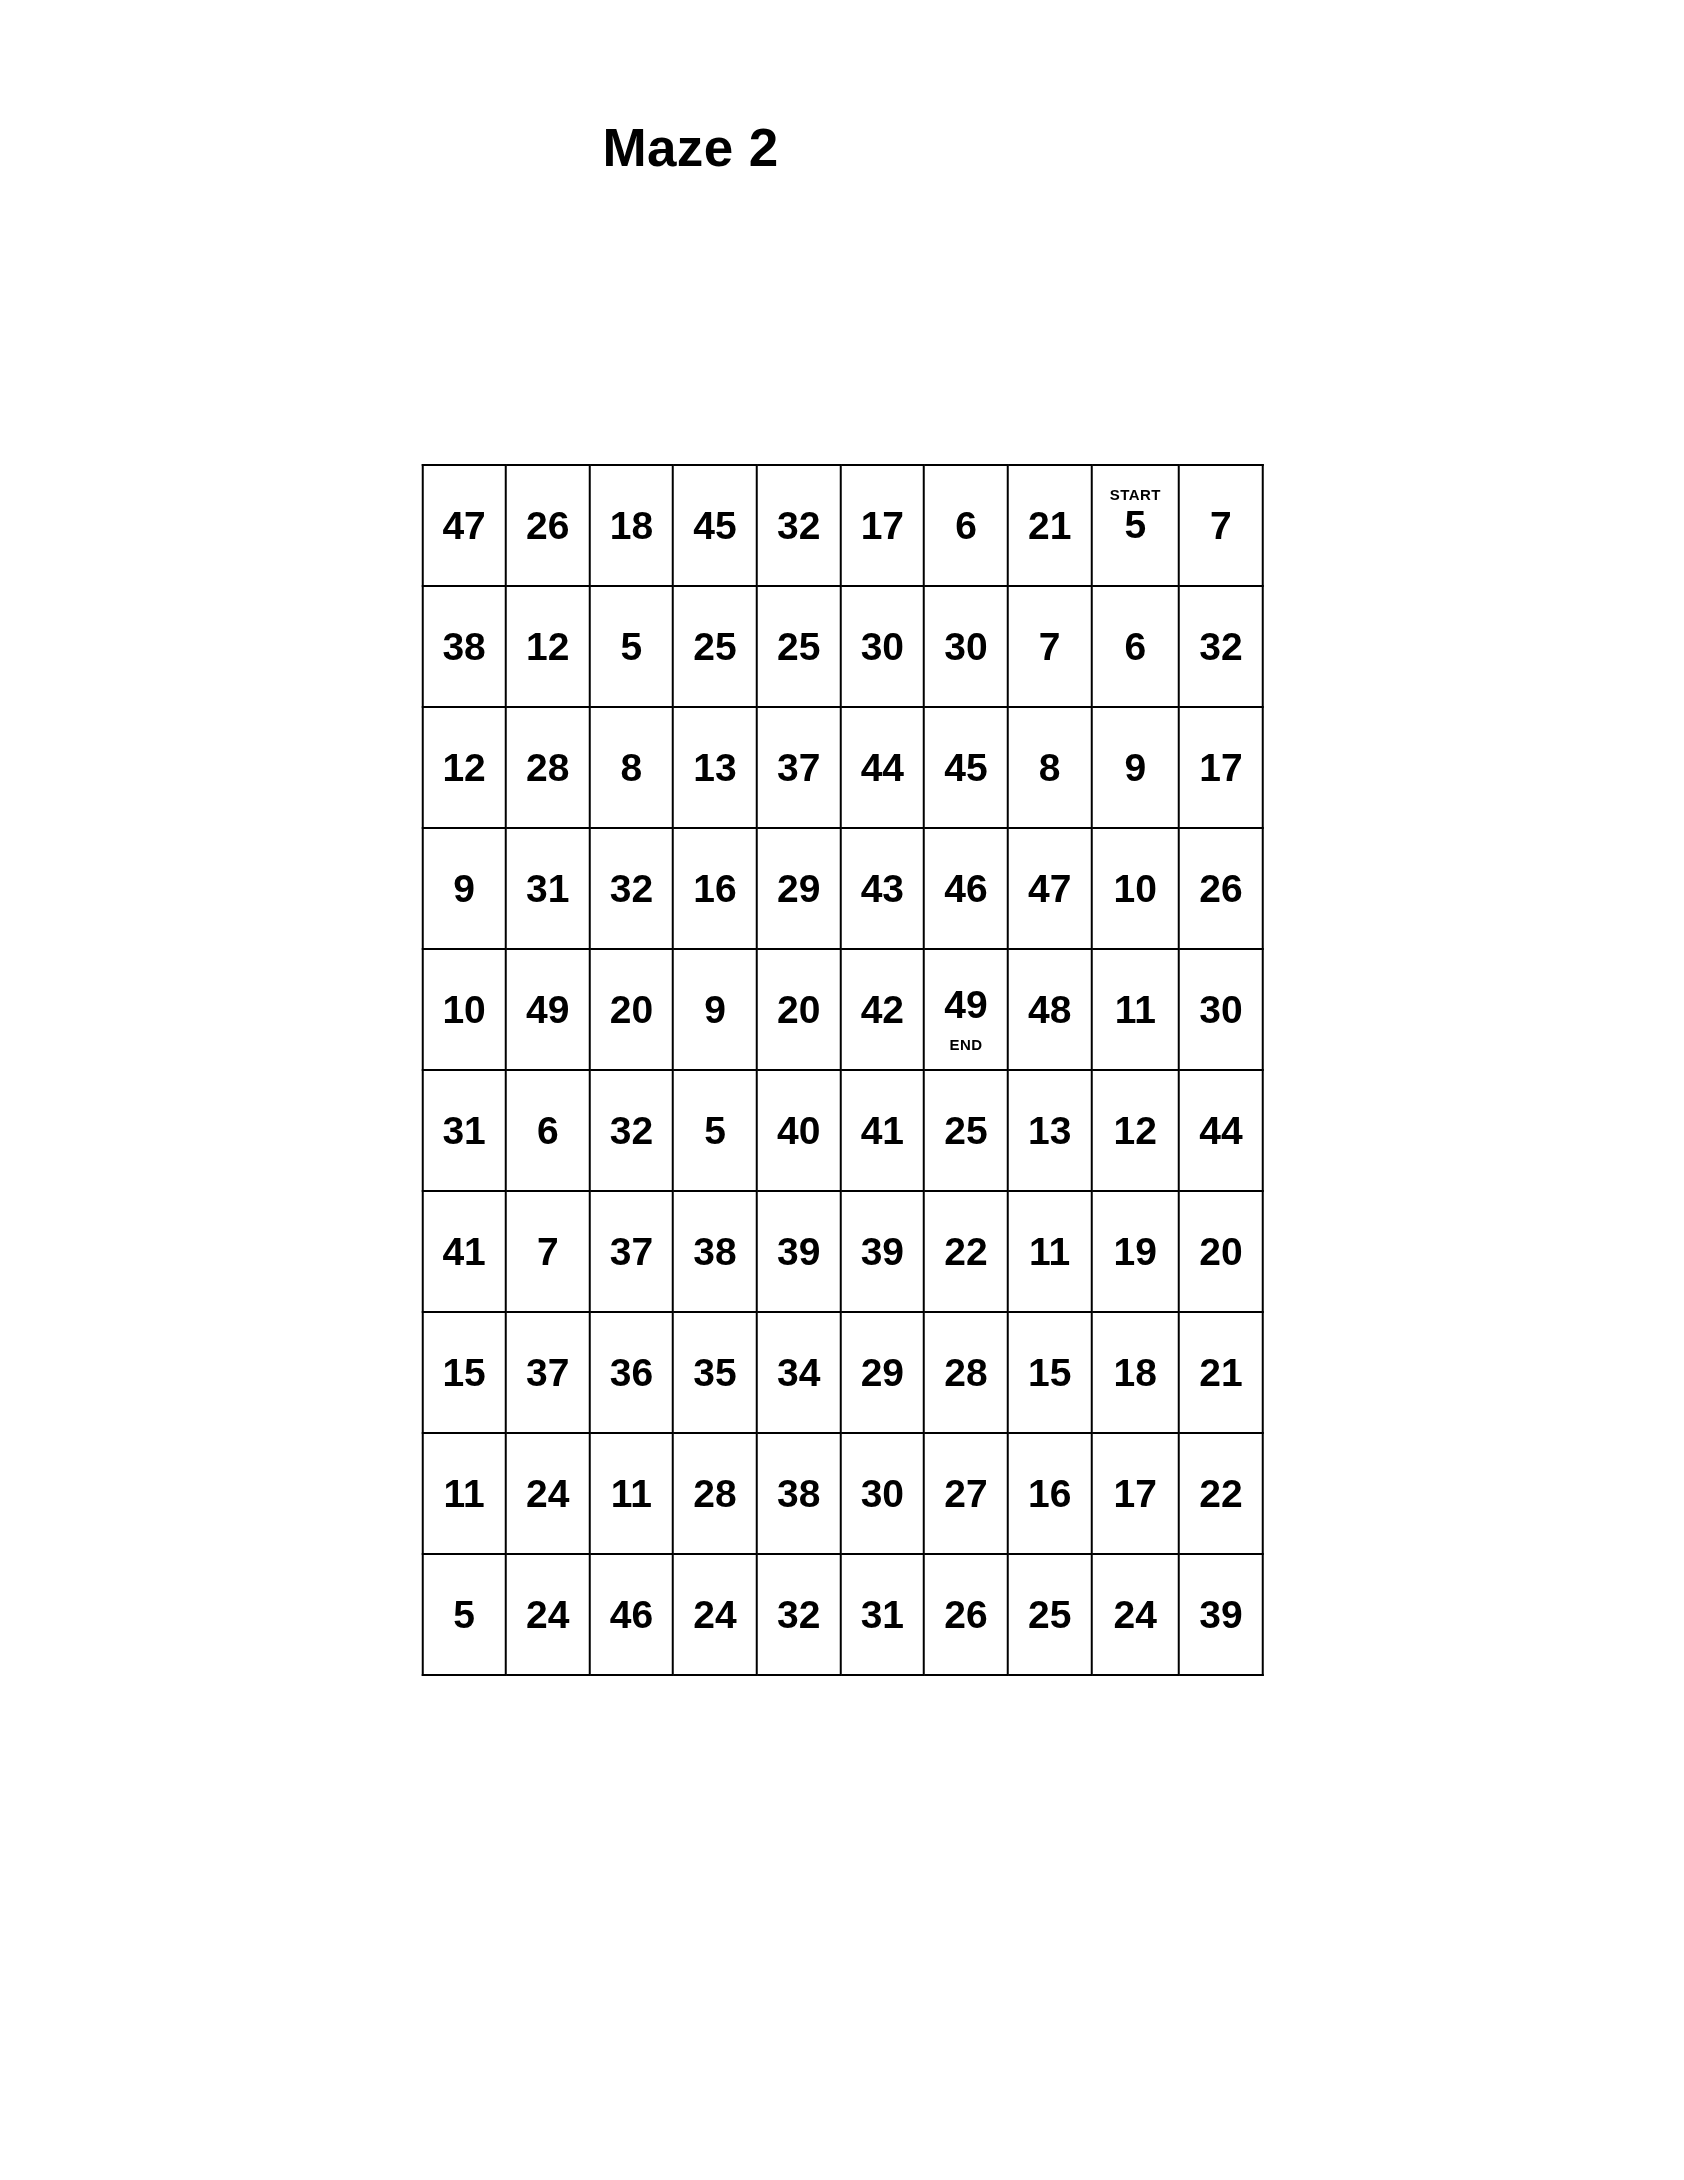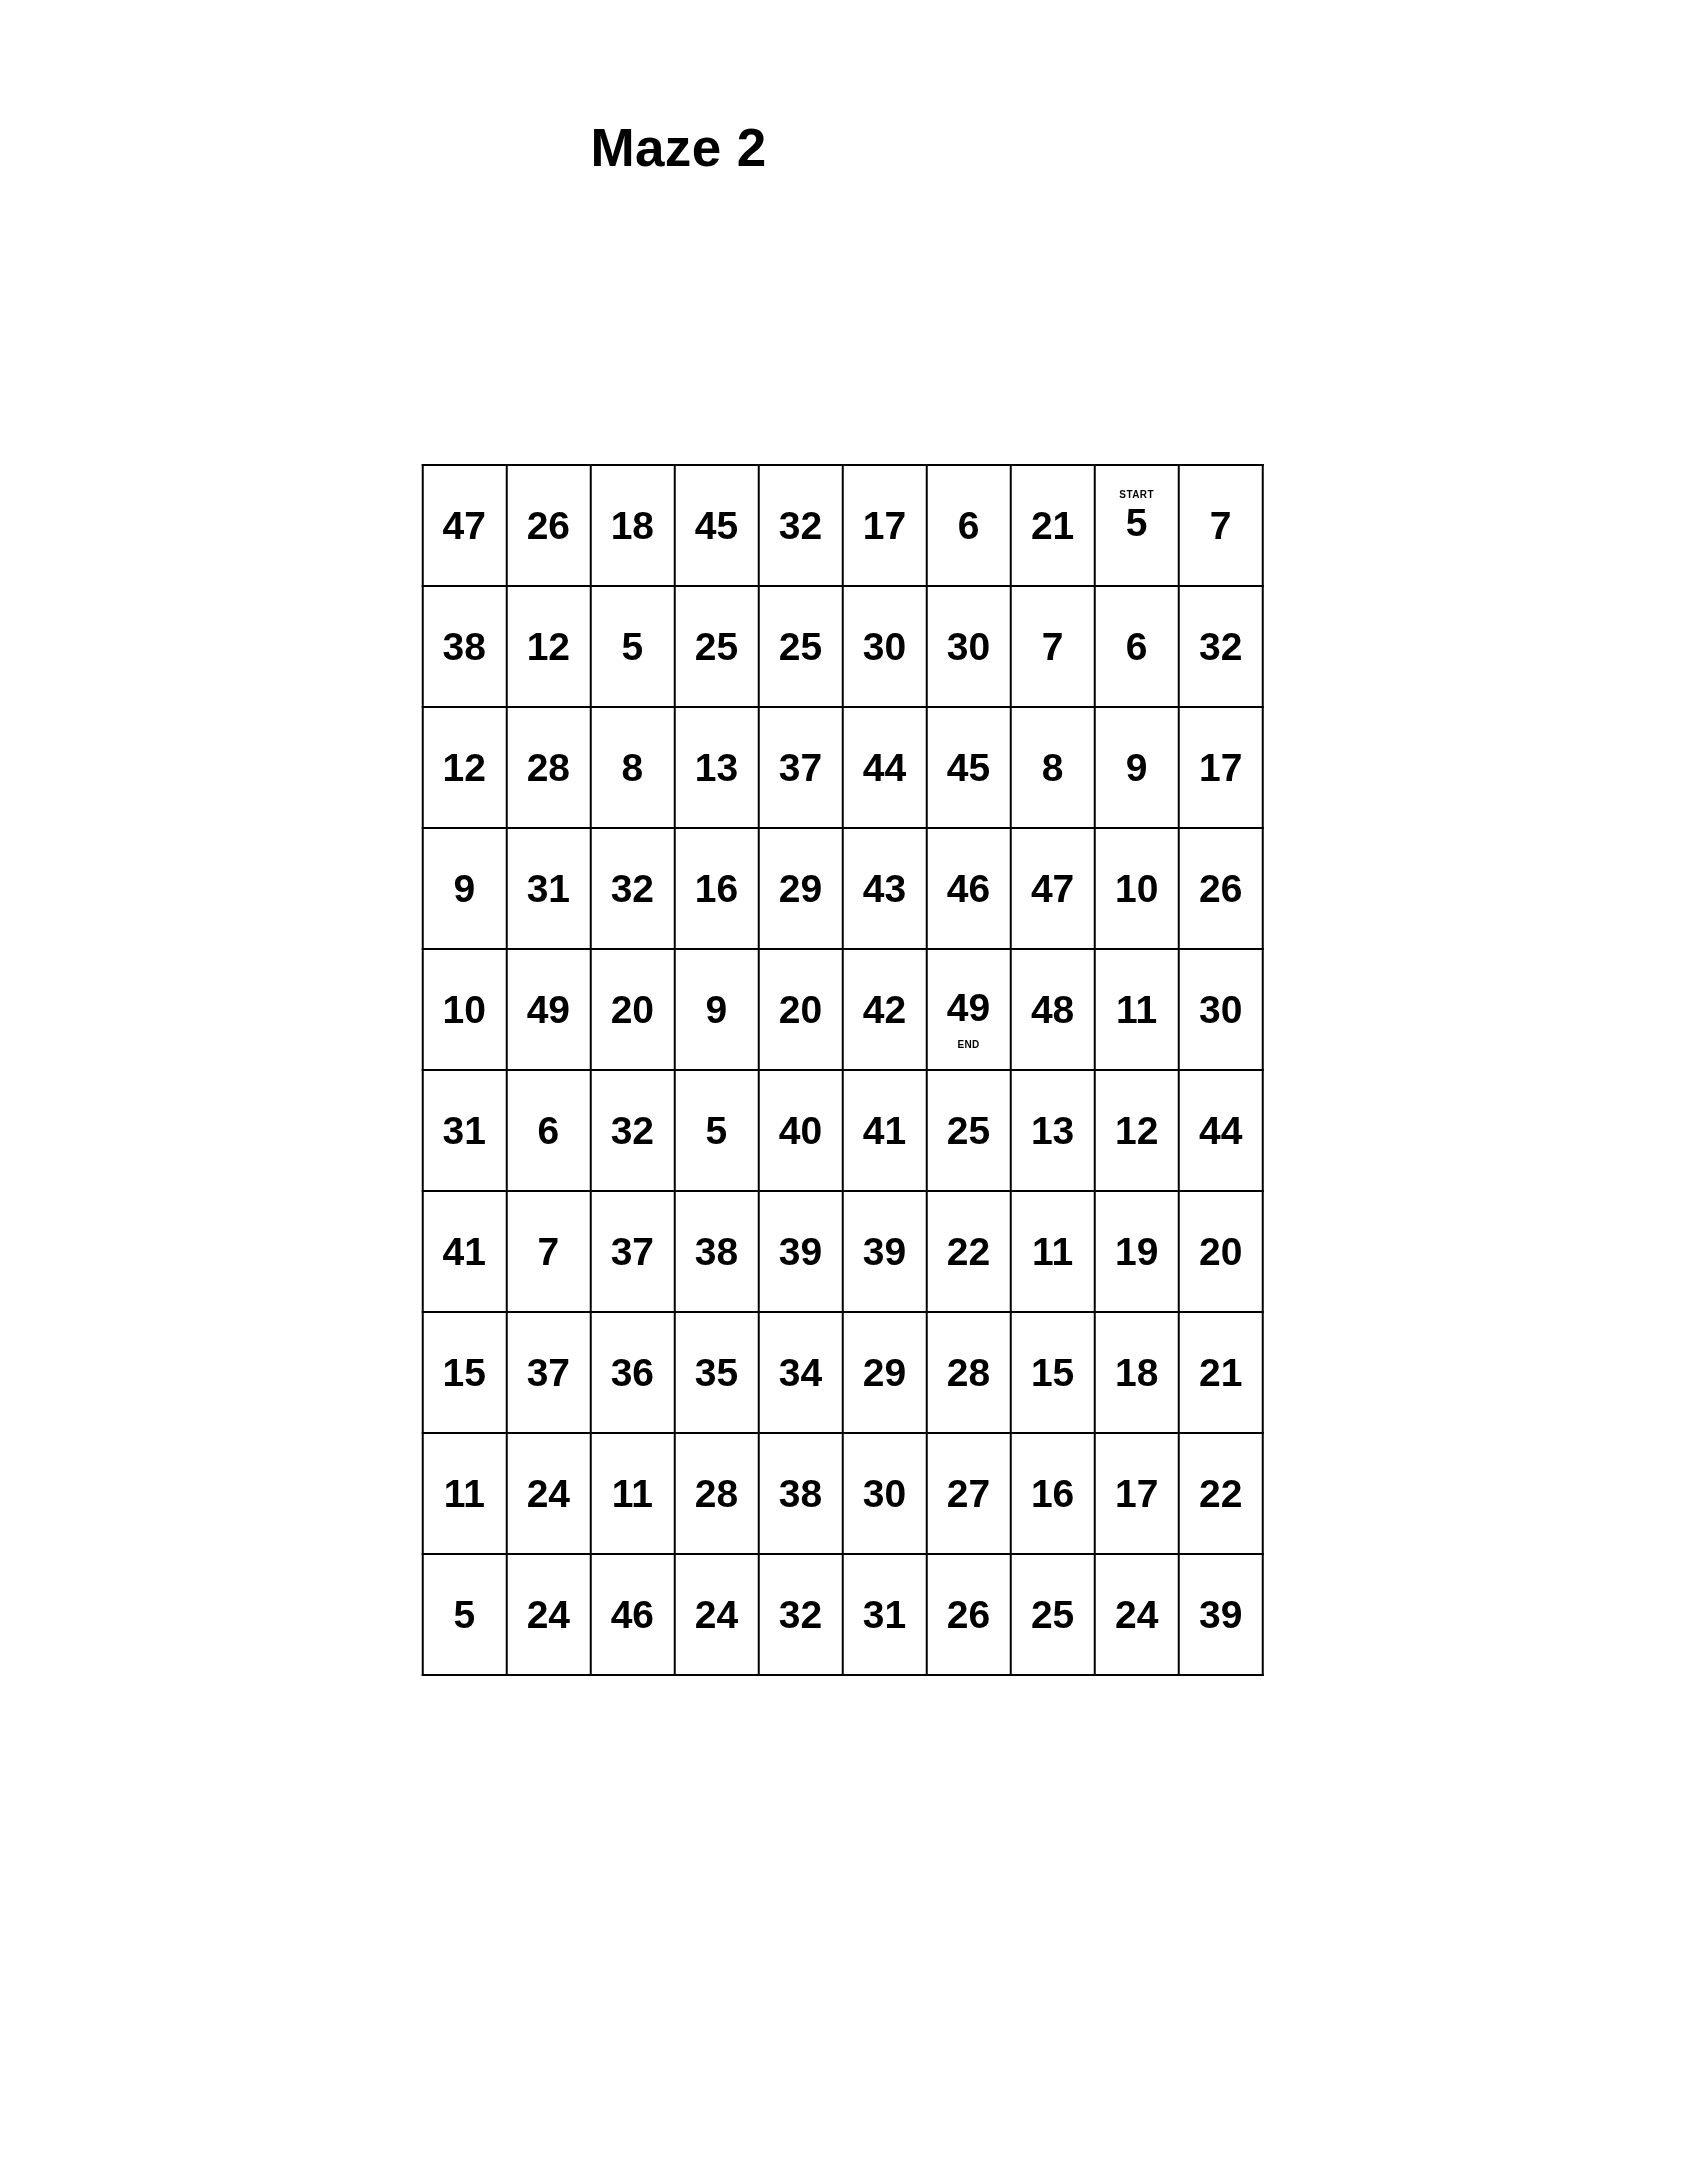--- a/index.html
+++ b/index.html
@@ -16,21 +16,21 @@
     overflow: hidden;
   }
   .page {
     width: 1685px;
     height: 2181px;
     position: relative;
   }
   .header {
     position: absolute;
     top: 119px;
-    left: 4px;
+    left: 16px;
     width: 1349px;
     text-align: center;
   }
   .title {
     font-size: 53px;
     font-weight: bold;
     letter-spacing: 0.4px;
     line-height: 1.1;
     margin: 0;
   }
@@ -71,21 +71,21 @@
     align-items: center;
     justify-content: center;
     height: 119px;
     line-height: 1;
   }
   .cell-num {
     font-size: 39px;
     font-weight: bold;
   }
   .tag {
-    font-size: 10px;
+    font-size: 15px;
     font-weight: bold;
     letter-spacing: 0.4px;
     line-height: 1;
   }
   .tag-start {
     margin-bottom: 3.4px;
   }
   .tag-end {
     margin-top: 13px;
   }

